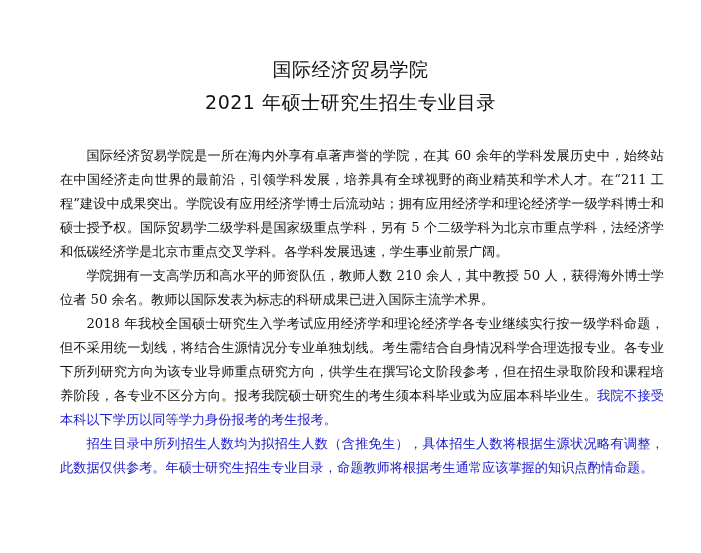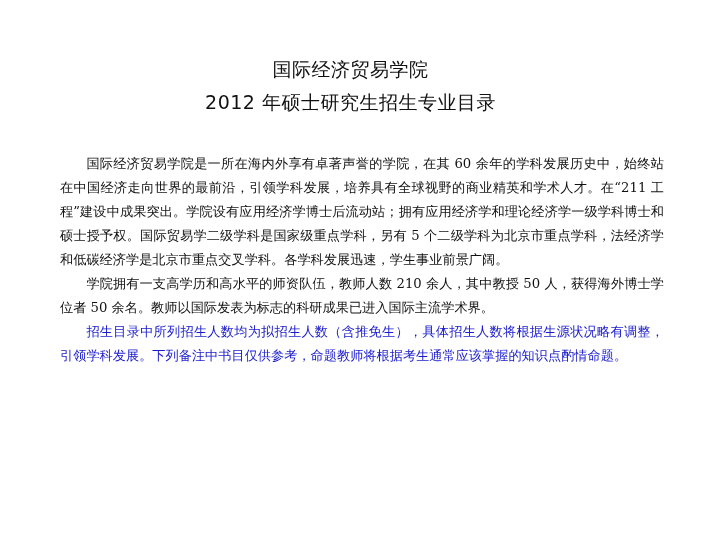--- a/index.html
+++ b/index.html
@@ -6,29 +6,30 @@
   body { width: 701px; height: 553px; overflow: hidden; position: relative;
          font-family: "DejaVu Serif", "Liberation Serif", serif; color: #111; }
   .page { position: absolute; left: 0; top: 0; width: 701px; height: 553px; text-decoration: underline; }
   .title { position: absolute; left: 0; width: 701px; text-align: center;
            font-family: "DejaVu Sans", "Liberation Sans", sans-serif;
            font-size: 19px; color: #111; letter-spacing: 0.5px; }
   .t1 { top: 57px; }
   .t2 { top: 90px; }
   .body { position: absolute; left: 60px; top: 144px; width: 604px;
           font-size: 13.2px; line-height: 24px; text-align: justify;
-          text-justify: inter-character; margin-top: 8px; }
+          text-justify: inter-character; }
   .body p { margin: 0; text-indent: 2em; }
   .blue { color: #1a1acc; }
 </style>
 </head>
 <body>
 
 <div class="page">
   <div class="title t1">国际经济贸易学院</div>
-  <div class="title t2">2012 年硕士研究生招生专业目录</div>
+  <div class="title t2">2021 年硕士研究生招生专业目录</div>
 
   <div class="body">
     <p><span>国际经济贸易学院是一所在海内外享有卓著声誉的学院，在其 60 余年的学科发展历史中，始终站在中国经济走向世界的最前沿，引领学科发展，培养具有全球视野的商业精英和学术人才。在“211 工程”建设中成果突出。学院设有应用经济学博士后流动站；拥有应用经济学和理论经济学一级学科博士和硕士授予权。国际贸易学二级学科是国家级重点学科，另有 5 个二级学科为北京市重点学科，法经济学和低碳经济学是北京市重点交叉学科。各学科发展迅速，学生事业前景广阔。</span></p>
     <p><span>学院拥有一支高学历和高水平的师资队伍，教师人数 210 余人，其中教授 50 人，获得海外博士学位者 50 余名。教师以国际发表为标志的科研成果已进入国际主流学术界。</span></p>
-    <p class="blue"><span>招生目录中所列招生人数均为拟招生人数（含推免生），具体招生人数将根据生源状况略有调整，引领学科发展。下列备注中书目仅供参考，命题教师将根据考生通常应该掌握的知识点酌情命题。</span></p>
+    <p><span>2018 年我校全国硕士研究生入学考试应用经济学和理论经济学各专业继续实行按一级学科命题，但不采用统一划线，将结合生源情况分专业单独划线。考生需结合自身情况科学合理选报专业。各专业下所列研究方向为该专业导师重点研究方向，供学生在撰写论文阶段参考，但在招生录取阶段和课程培养阶段，各专业不区分方向。报考我院硕士研究生的考生须本科毕业或为应届本科毕业生。</span><span class="blue">我院不接受本科以下学历以同等学力身份报考的考生报考。</span></p>
+    <p class="blue"><span>招生目录中所列招生人数均为拟招生人数（含推免生），具体招生人数将根据生源状况略有调整，此数据仅供参考。年硕士研究生招生专业目录，命题教师将根据考生通常应该掌握的知识点酌情命题。</span></p>
   </div>
 </div>
 
 </body></html>

